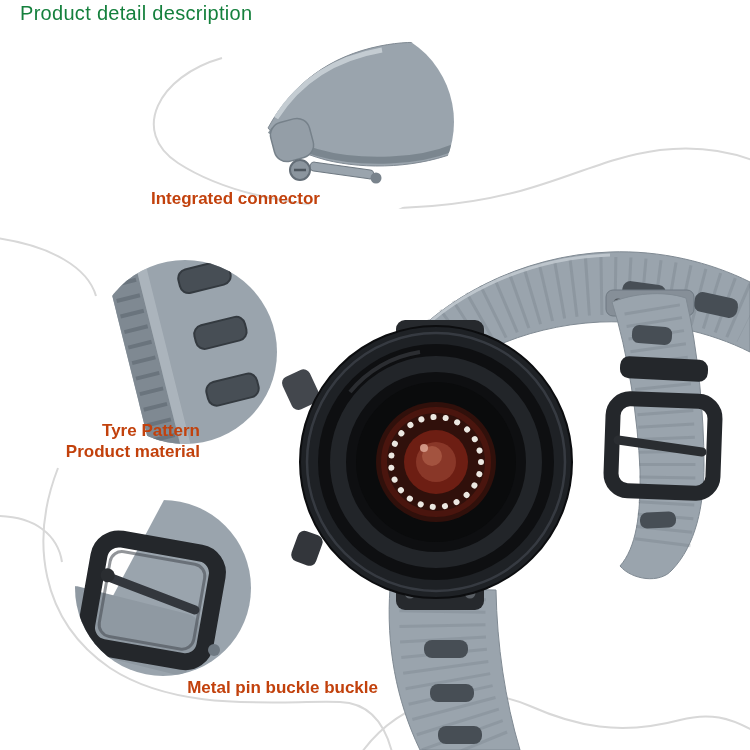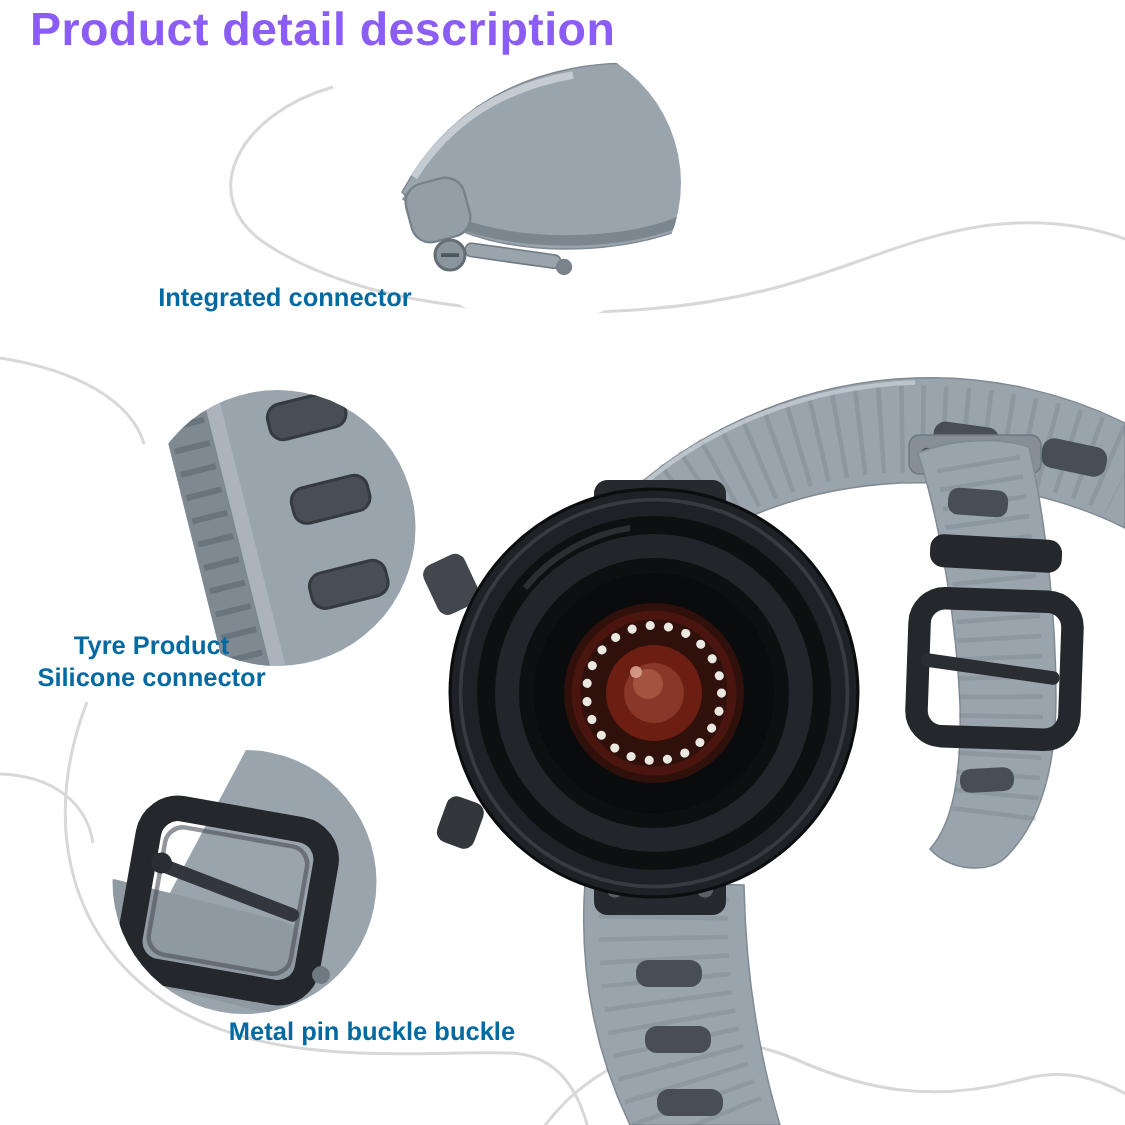--- a/index.html
+++ b/index.html
@@ -3,39 +3,39 @@
 <meta charset="utf-8">
 <style>
   html,body{margin:0;padding:0;}
   body{
     width:750px;height:750px;position:relative;overflow:hidden;
     background:#ffffff;font-family:"Liberation Sans",sans-serif;
   }
   svg.stage{position:absolute;left:0;top:0;z-index:1;}
   .page-title{
     position:absolute;left:20px;top:2px;margin:0;z-index:3;
-    font-size:31px;font-weight:700;color:#8b5cf6;letter-spacing:.3px;
+    font-size:20px;font-weight:400;color:#15803d;letter-spacing:.3px;
   }
   .callout-label{
     position:absolute;z-index:3;font-size:17px;font-weight:700;
-    color:#0369a1;text-align:center;line-height:1.22;
+    color:#c2410c;text-align:right;line-height:1.22;
   }
   #label-connector{left:60px;top:189px;width:260px;}
   #label-tyre{left:2px;top:421px;width:198px;}
   #label-buckle{left:118px;top:678px;width:260px;}
 </style>
 </head>
 <body>
 
 <h1 class="page-title">Product detail description</h1>
 
 <div class="callout-label" id="label-connector">Integrated connector</div>
 <div class="callout-label" id="label-tyre">
-  <div>Tyre Product</div>
-  <div>Silicone connector</div>
+  <div>Tyre Pattern</div>
+  <div>Product material</div>
 </div>
 <div class="callout-label" id="label-buckle">Metal pin buckle buckle</div>
 
 <svg class="stage" width="750" height="750" viewBox="0 0 750 750">
   <defs>
     <clipPath id="clipTop">
         <circle cx="358" cy="122" r="96"></circle>
       </clipPath>
     <clipPath id="clipMid">
         <circle cx="185" cy="352" r="92"></circle>

